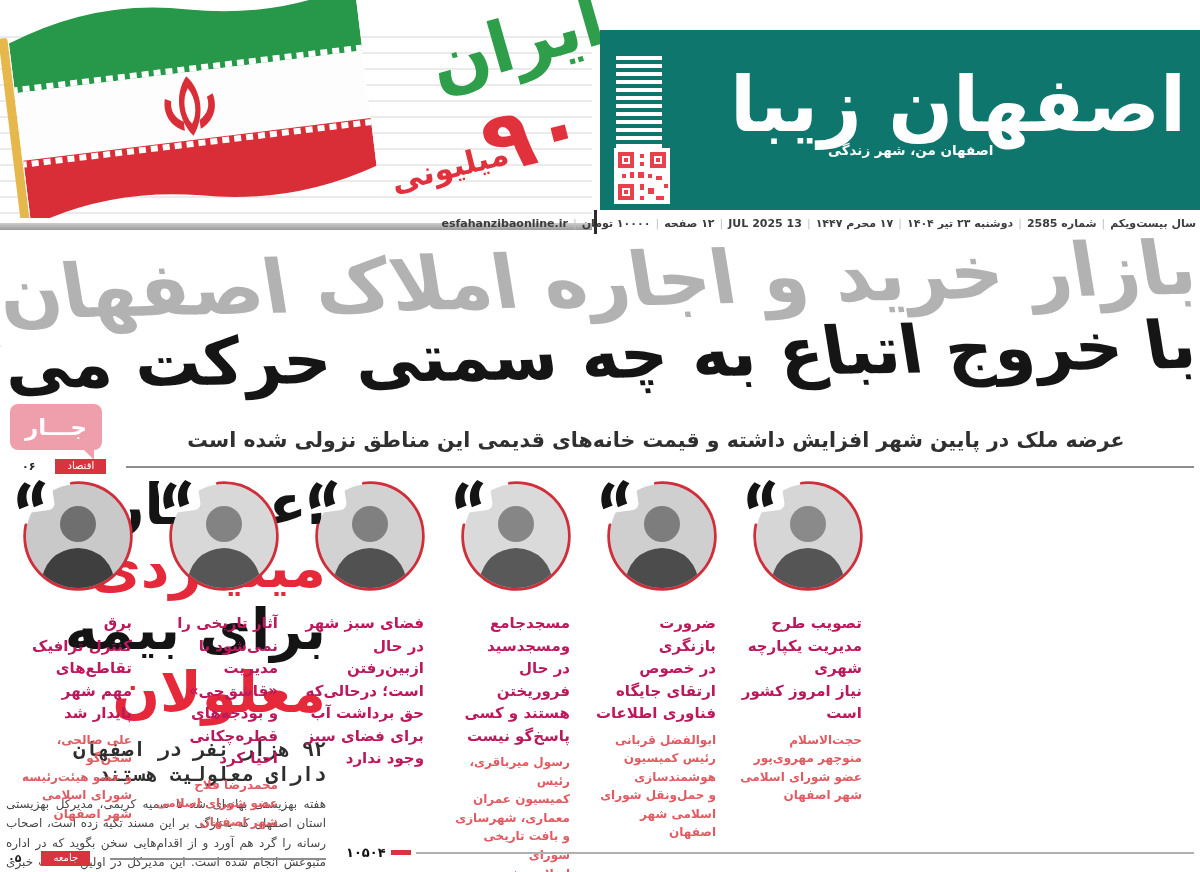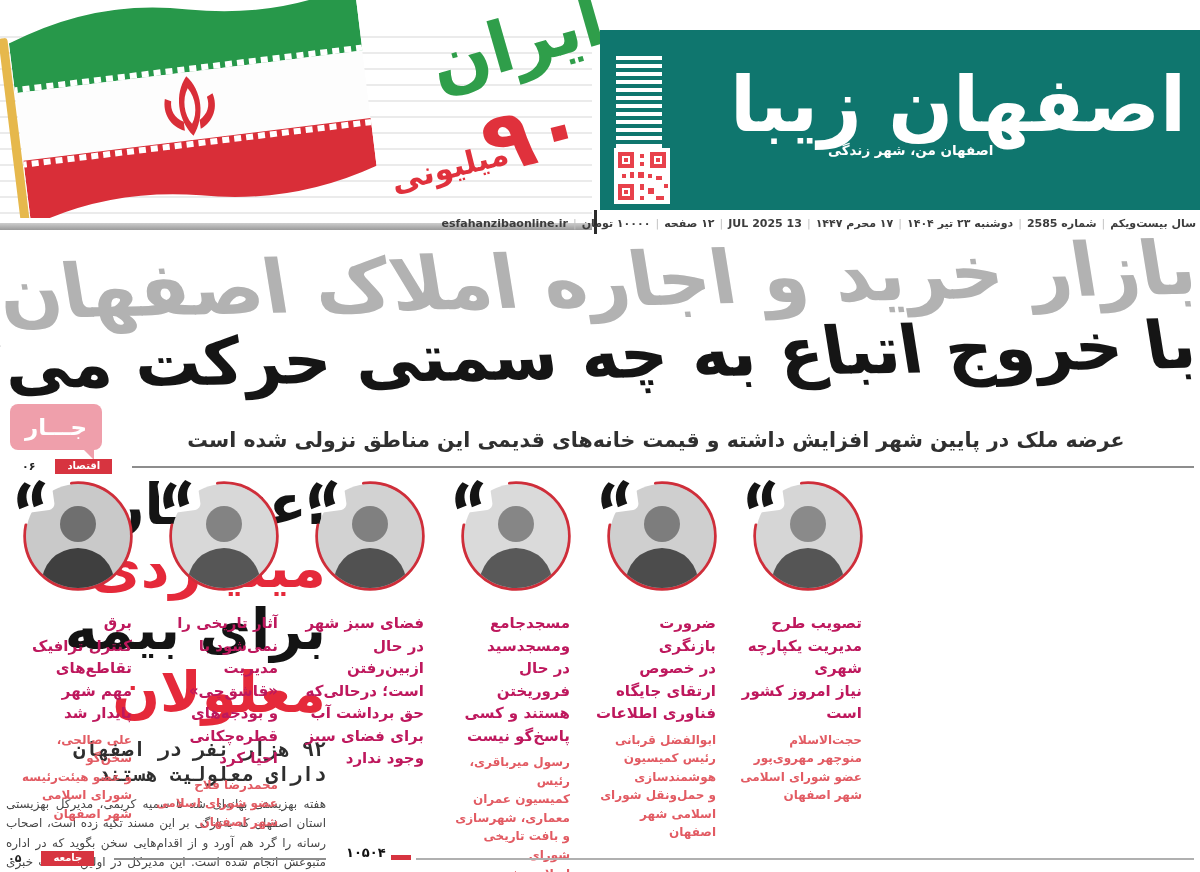--- a/index.html
+++ b/index.html
@@ -42,21 +42,21 @@
   .jar{position:absolute;left:10px;top:404px;width:92px;height:46px;background:#ef9fab;
     border-radius:8px;display:flex;align-items:center;justify-content:center;}
   .jar::after{content:"";position:absolute;right:8px;bottom:-10px;border:8px solid transparent;
     border-top-color:#ef9fab;border-right-color:#ef9fab;}
   .jar span{color:#fff;font-size:23px;font-weight:900;}
   .subhead{position:absolute;left:120px;top:428px;width:1072px;text-align:center;
     font-size:20.5px;font-weight:700;color:#303030;}
   
   .rule{position:absolute;display:flex;align-items:center;direction:ltr;gap:20px;}
   .rule .pg{font-size:11px;font-weight:900;color:#222;}
-  .rule .lbl{background:#d73440;color:#fff;font-size:10px;font-weight:700;
+  .rule .lbl{background:#d73440;color:#fff;font-size:10px;font-weight:400;
     padding:1px 12px 2px 12px;line-height:1.2;}
   .rule .ln{flex:1;height:2px;background:#8d8d8d;}
   .rule-economy{left:22px;top:459px;width:1172px;}
   .rule-society{left:8px;top:851px;width:318px;}
   
   .second{position:absolute;left:6px;top:474px;width:320px;text-align:right;}
   .second .big{font-size:56px;font-weight:900;line-height:1.12;white-space:nowrap;}
   .ink-black{color:#141414;} .ink-red{color:#e5293a;}
   .second-sub{margin-top:12px;font-size:20px;font-weight:700;color:#2e2e2e;font-family:Liberation Mono, monospace;}
   .second-body{margin-top:8px;font-size:12px;line-height:1.62;color:#474747;
@@ -68,21 +68,21 @@
   .q-ring{position:absolute;right:-2px;top:0;}
   .q-circle{position:absolute;right:2px;top:4px;width:104px;height:104px;}
   .q-quote-icon{position:absolute;left:4px;top:-2px;background:#fff;border-radius:6px;
     padding:2px;transform:rotate(-8deg);}
   .q-title{font-size:15px;font-weight:700;color:#be185d;line-height:1.5;
     white-space:pre-line;text-align:right;}
   .q-attrib{margin-top:6px;font-size:12px;color:#e25b63;line-height:1.55;
     white-space:pre-line;text-align:right;font-weight:700;}
   
   .code-line{position:absolute;left:346px;top:845px;width:848px;display:flex;
-    align-items:flex-end;direction:ltr;gap:5px;}
+    align-items:center;direction:ltr;gap:5px;}
   .code-line .code{font-size:13px;font-weight:900;color:#111;}
   .code-line .dash{width:20px;height:5px;background:#d73440;}
   .code-line .ln{flex:1;height:2px;background:#b0b0b0;}
 </style>
 </head>
 <body>
 
 <div class="page">
 
   <div class="flag-zone">

